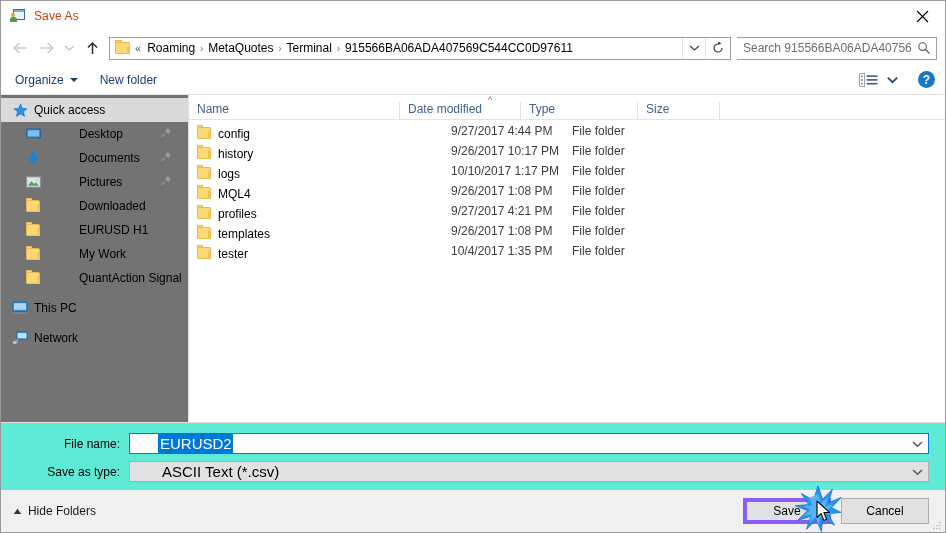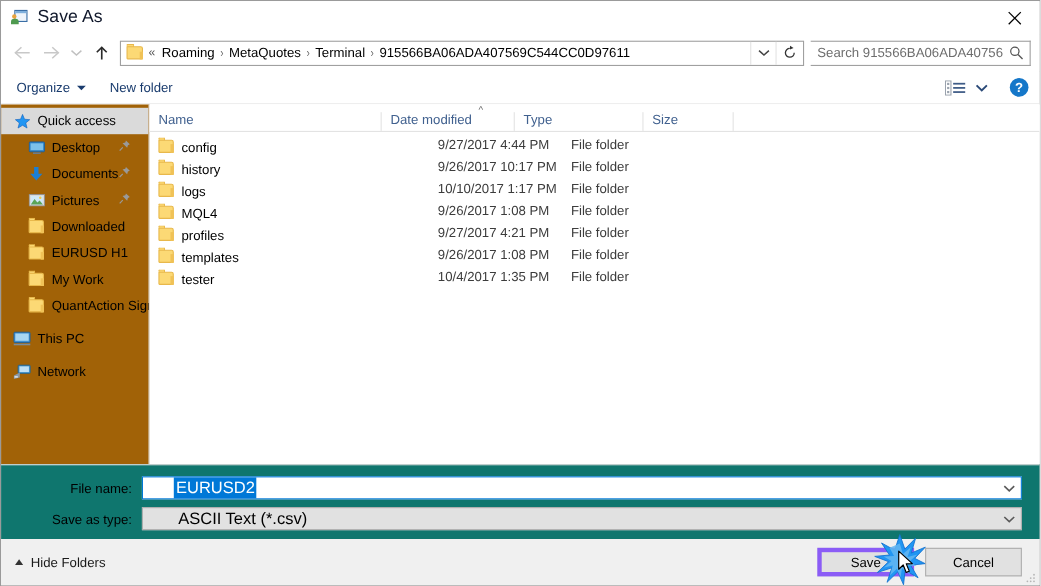--- a/index.html
+++ b/index.html
@@ -60,22 +60,22 @@
     background: #e8a33d;
   }
   .titlebar-icon .person-body {
     position: absolute; left: 0px; top: 9px;
     width: 7px; height: 5px;
     border-radius: 3px 3px 0 0;
     background: #4f9a4f;
   }
   .titlebar-title {
     margin-left: 8px;
-    font-size: 16px;
-    color: #0f172a;
+    font-size: 12px;
+    color: #c2410c;
     letter-spacing: .1px;
   }
   .titlebar-close {
     position: absolute;
     right: 0; top: 0;
     width: 46px; height: 30px;
     display: flex; align-items: center; justify-content: center;
     cursor: default;
   }
   .titlebar-close svg { display:block; }
@@ -231,48 +231,48 @@
   }
 
   
   .body-area {
     flex: 1;
     display: flex;
     min-height: 0;
     background: #ffffff;
   }
   .sidebar {
-    width: 135px;
+    width: 188px;
     flex: none;
     border-right: 1px solid #e0e0e0;
     padding-top: 3px;
     box-sizing: border-box;
     overflow: hidden;
-    background:#a16207;
+    background:#737373;
   }
   .side-row {
     height: 24px;
     display: flex;
     align-items: center;
     padding-left: 10px;
     box-sizing: border-box;
     font-size: 12px;
     color: #000;
     position: relative;
     white-space: nowrap;
   }
   .side-row.selected { background: #dadada; }
   .side-row .ico {
     width: 18px; height: 16px;
     margin-right: 5px;
     flex: none;
     display: flex; align-items: center; justify-content: center;
     position: relative;
   }
-  .side-row.indent { padding-left: 23px; }
+  .side-row.indent { padding-left: 23px; gap: 32px; }
   .side-row.group { margin-top: 6px; }
   .pin {
     position: absolute;
     right: 16px;
     top: 50%;
     transform: translateY(-50%);
   }
 
   .listpane {
     flex: 1;
@@ -327,21 +327,21 @@
     padding-left: 8px;
     box-sizing: border-box;
   }
   .row .cell-name .fico { margin-right: 7px; flex:none; }
   .row .cell-date { width: 121px; color: #3c3c3c; }
   .row .cell-type { width: 117px; color: #3c3c3c; }
   .row .cell-size { width: 82px; color: #3c3c3c; }
 
   
   .formarea {
-    background: #0f766e;
+    background: #5eead4;
     border-top: 1px solid #dfdfdf;
     padding: 10px 16px 8px 16px;
     box-sizing: border-box;
     flex: none;
   }
   .formrow {
     display: flex;
     align-items: center;
     margin-bottom: 7px;
   }

